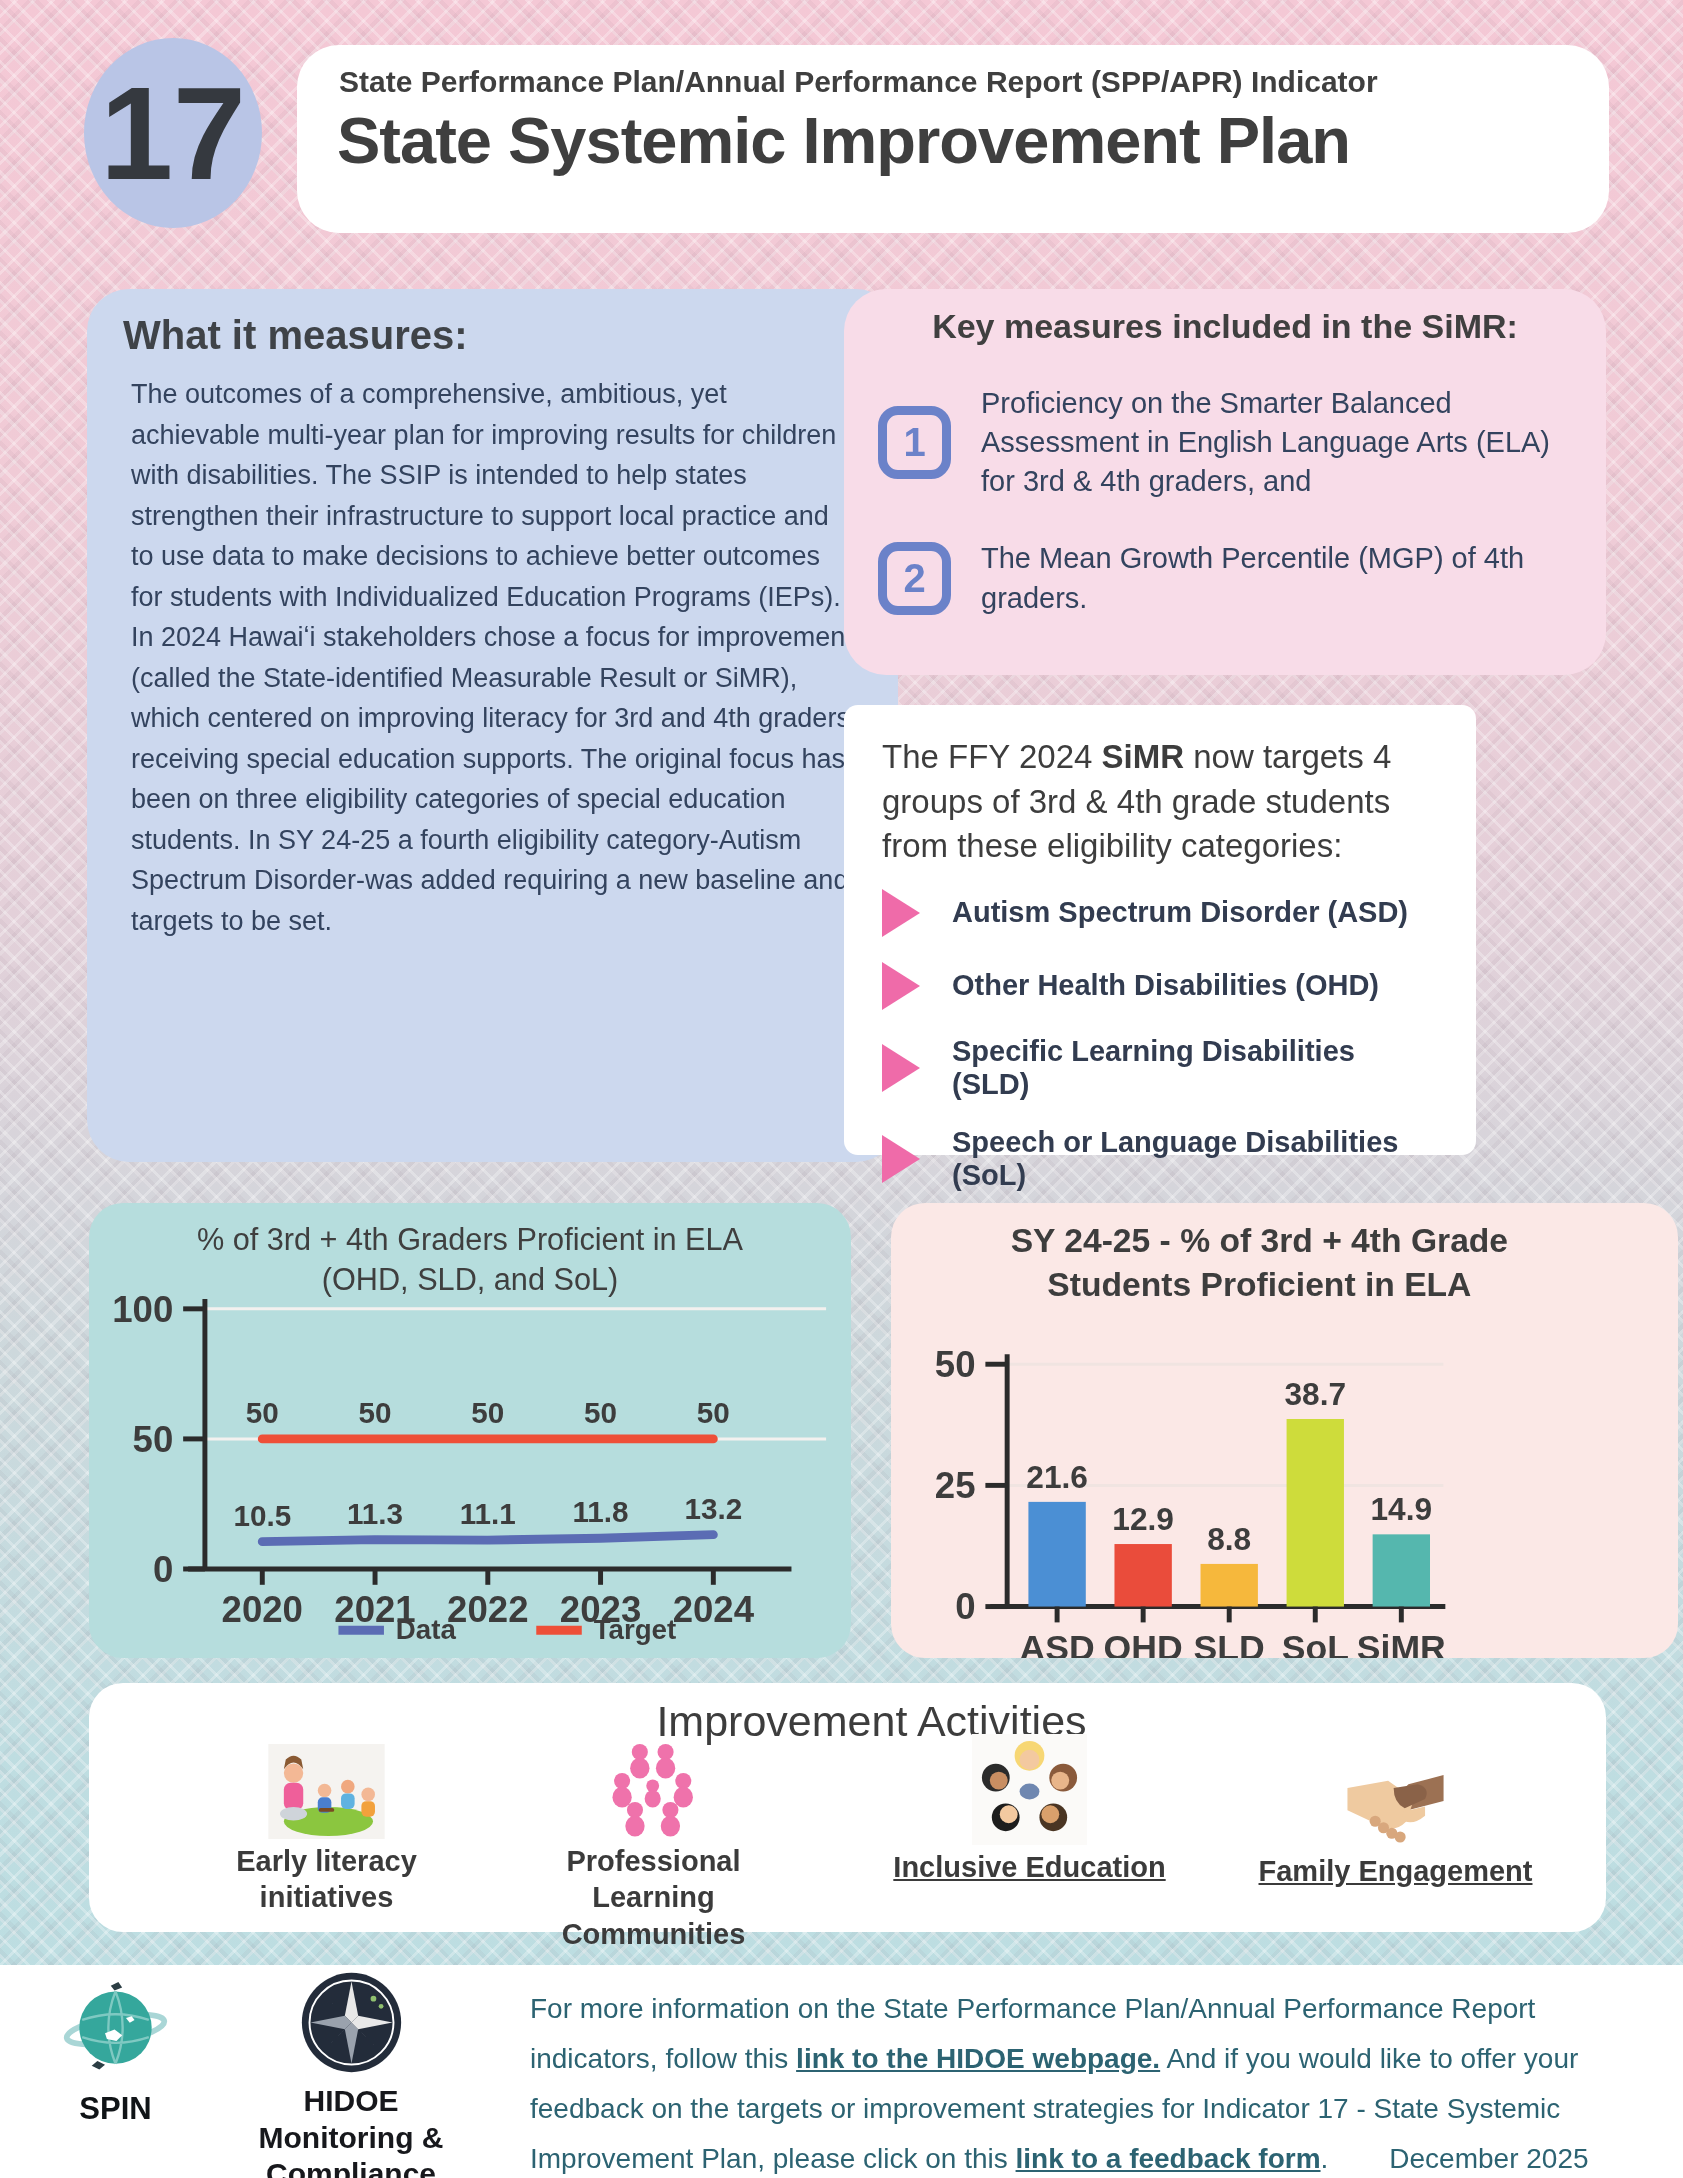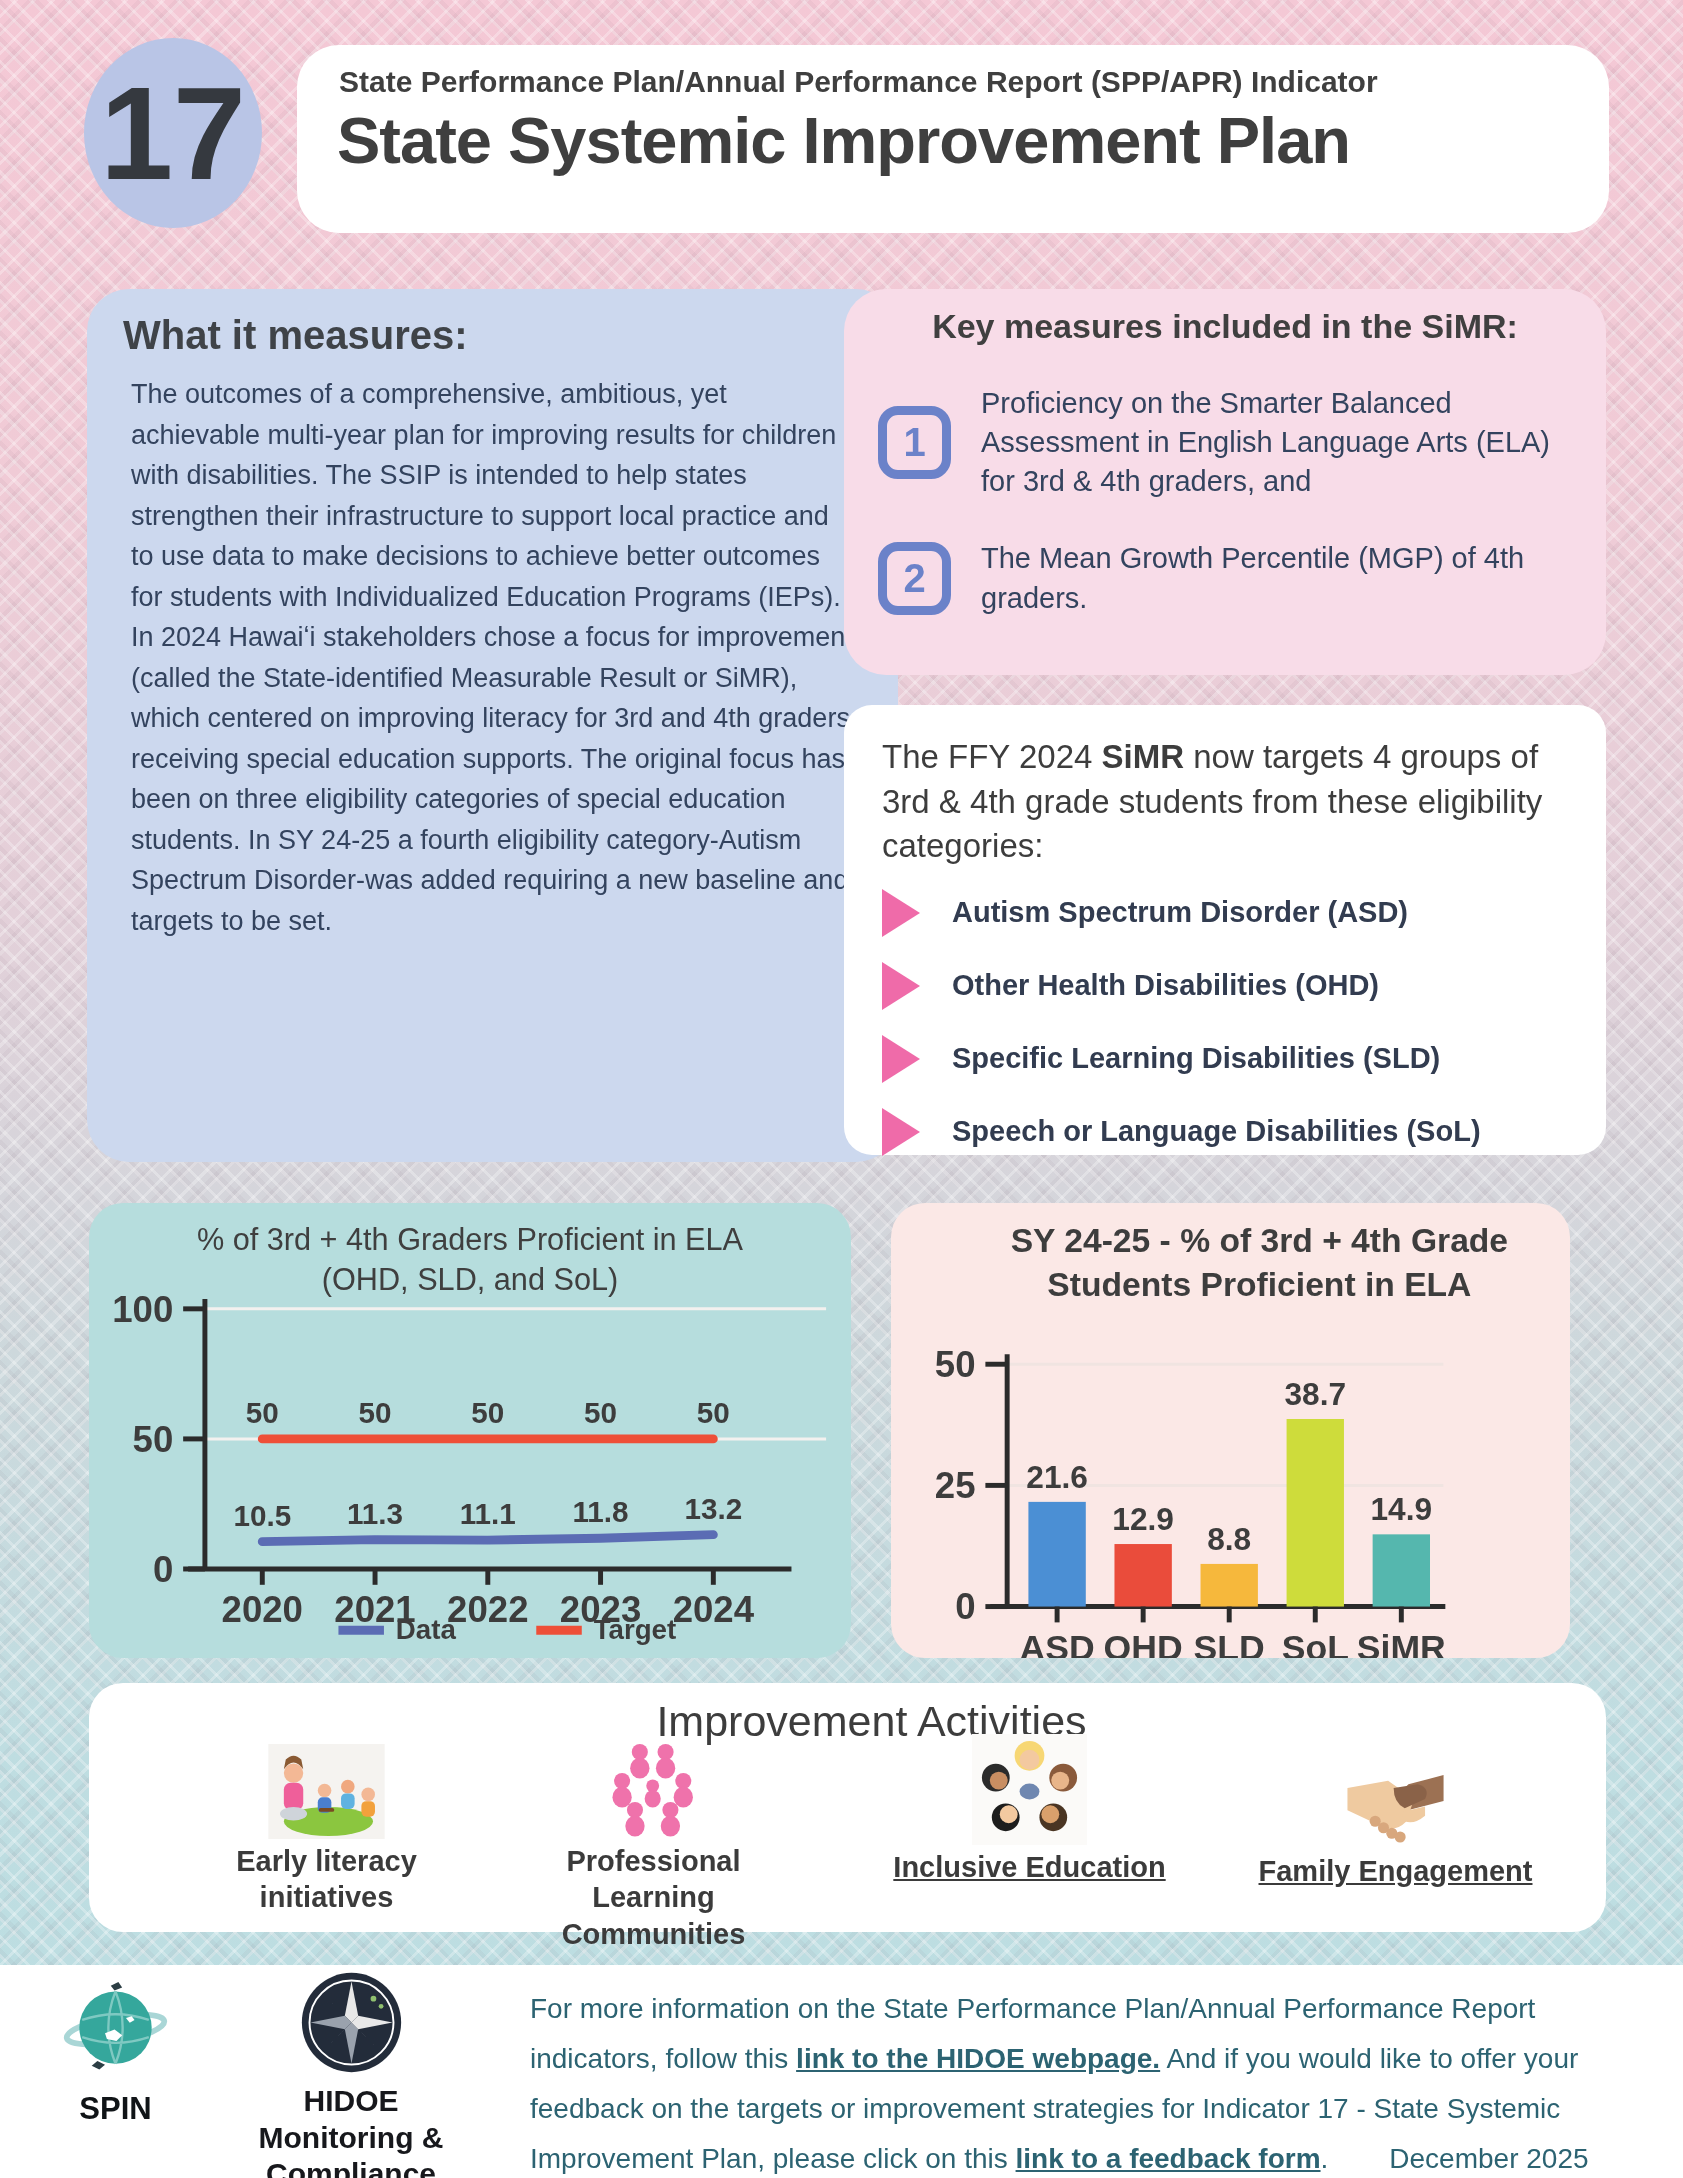--- a/index.html
+++ b/index.html
@@ -24,28 +24,28 @@
   .box-what h2{font-size:40px;font-weight:bold;color:#3f4348;margin:10px 0 16px;}
   .box-what p{font-size:27px;line-height:1.5;color:#33435e;margin:8px;}
   
   .box-key{left:844px;top:289px;width:762px;height:386px;background:#f8dce8;border-radius:42px;padding:18px 34px;box-sizing:border-box;}
   .box-key h2{font-size:34px;font-weight:bold;color:#404040;text-align:center;margin:0 0 0;}
   .km-row{display:flex;align-items:center;gap:30px;margin-top:38px;}
   .km-num{flex:0 0 73px;height:73px;border:9px solid #6b82c9;border-radius:20px;box-sizing:border-box;
     display:flex;align-items:center;justify-content:center;font-size:40px;font-weight:bold;color:#6b82c9;background:#f8dce8;}
   .km-text{font-size:29px;line-height:1.35;color:#33435e;}
   
-  .box-ffy{left:844px;top:705px;width:762px;height:450px;background:#fff;border-radius:28px;padding:24px 38px;box-sizing:border-box;}
+  .box-ffy{left:844px;top:705px;width:632px;height:450px;background:#fff;border-radius:14px;padding:24px 38px;box-sizing:border-box;}
   .ffy-intro{font-size:33px;line-height:1.35;color:#3d3d3d;margin:6px 0 20px;}
   .cat-row{display:flex;align-items:center;gap:32px;margin-bottom:25px;}
   .tri{width:0;height:0;border-top:24px solid transparent;border-bottom:24px solid transparent;border-left:38px solid #ef6ba9;}
   .cat-label{font-size:29px;font-weight:bold;color:#323c50;}
   
   .chart1{left:89px;top:1203px;width:762px;height:455px;background:#b6dddd;border-radius:34px;}
-  .chart2{left:891px;top:1203px;width:679px;height:455px;background:#fbe8e6;border-radius:34px;}
+  .chart2{left:891px;top:1203px;width:787px;height:455px;background:#fbe8e6;border-radius:34px;}
   .chart1 svg,.chart2 svg{display:block;}
   
   .box-act{left:89px;top:1683px;width:1517px;height:249px;background:#fff;border-radius:34px;}
   .act-head{position:absolute;left:0;top:14px;width:100%;text-align:center;font-size:43px;color:#3d3d3d;font-weight:400;padding-left:24px;}
   .act-item{position:absolute;text-align:center;}
   .act-label{font-size:29px;font-weight:bold;color:#3b3b3b;line-height:1.25;}
   .act-label.u{text-decoration:underline;}
   
   .footer{left:0;top:1965px;width:1683px;height:213px;background:#fff;}
   .spin-wrap{left:61px;top:1980px;width:109px;text-align:center;}

